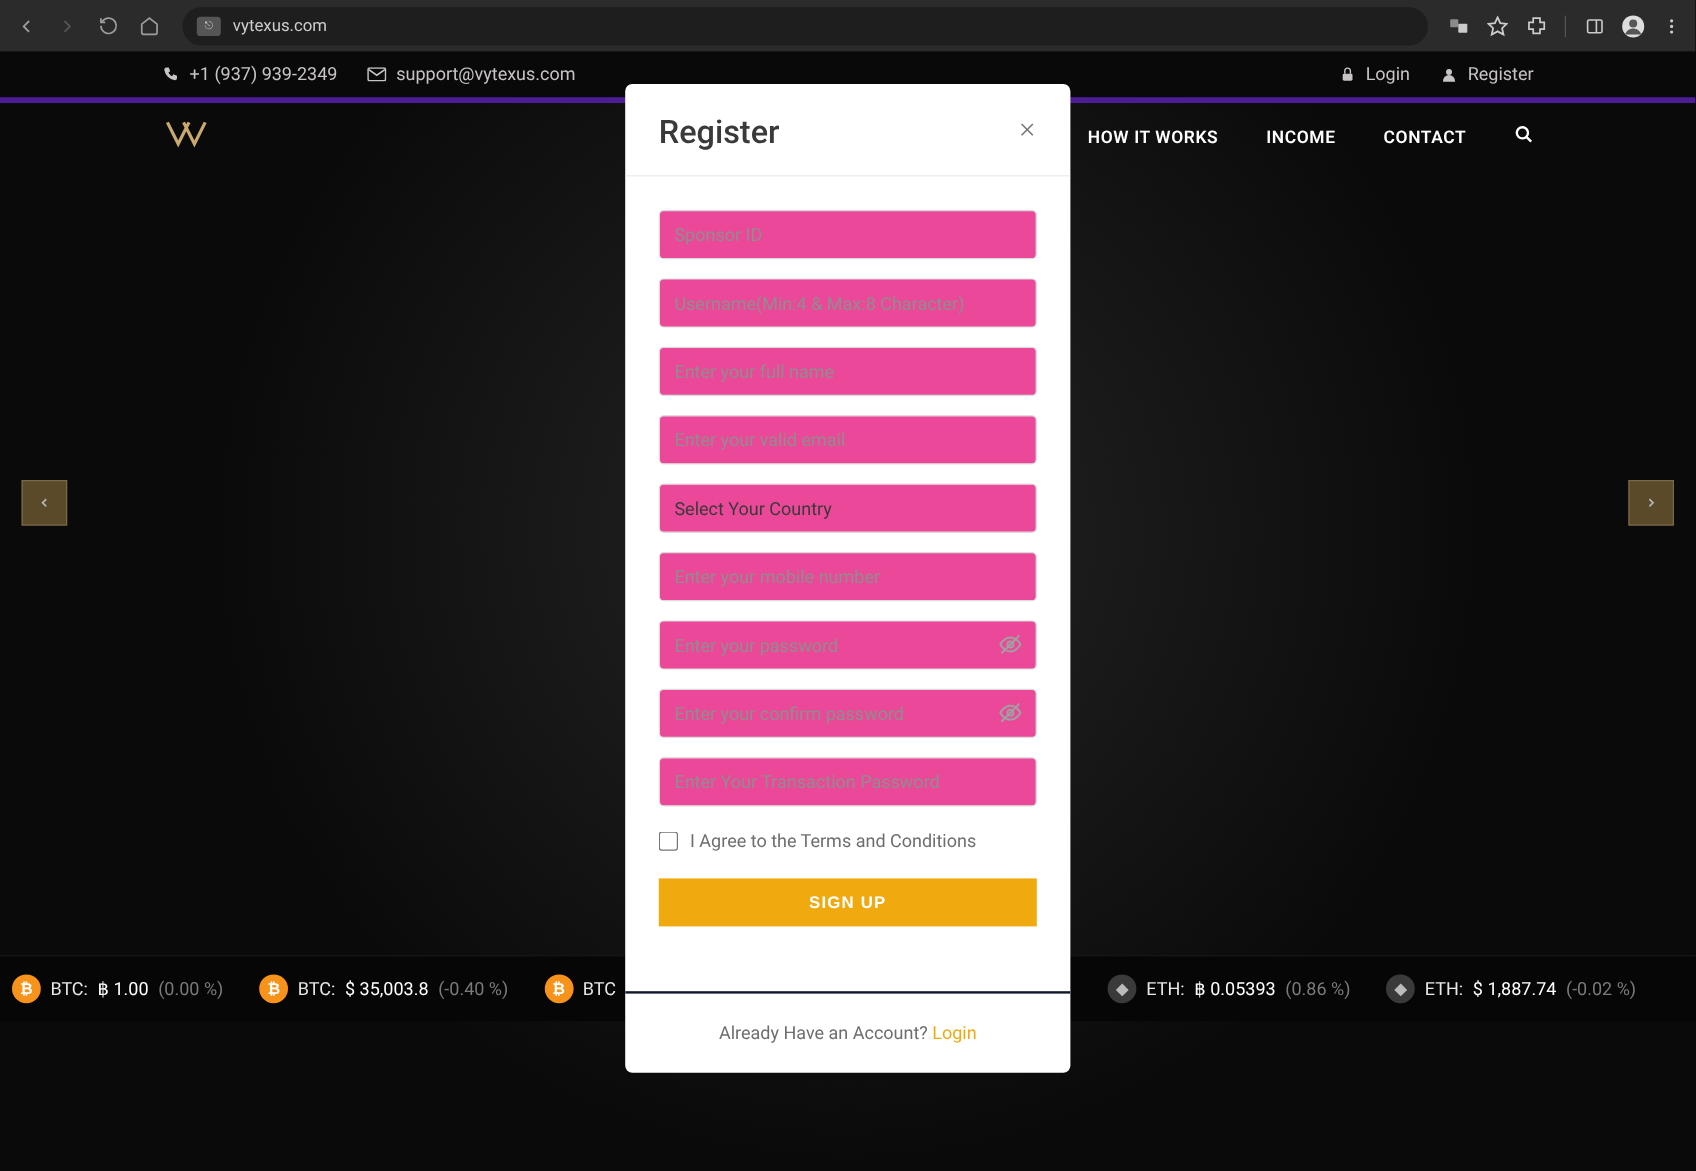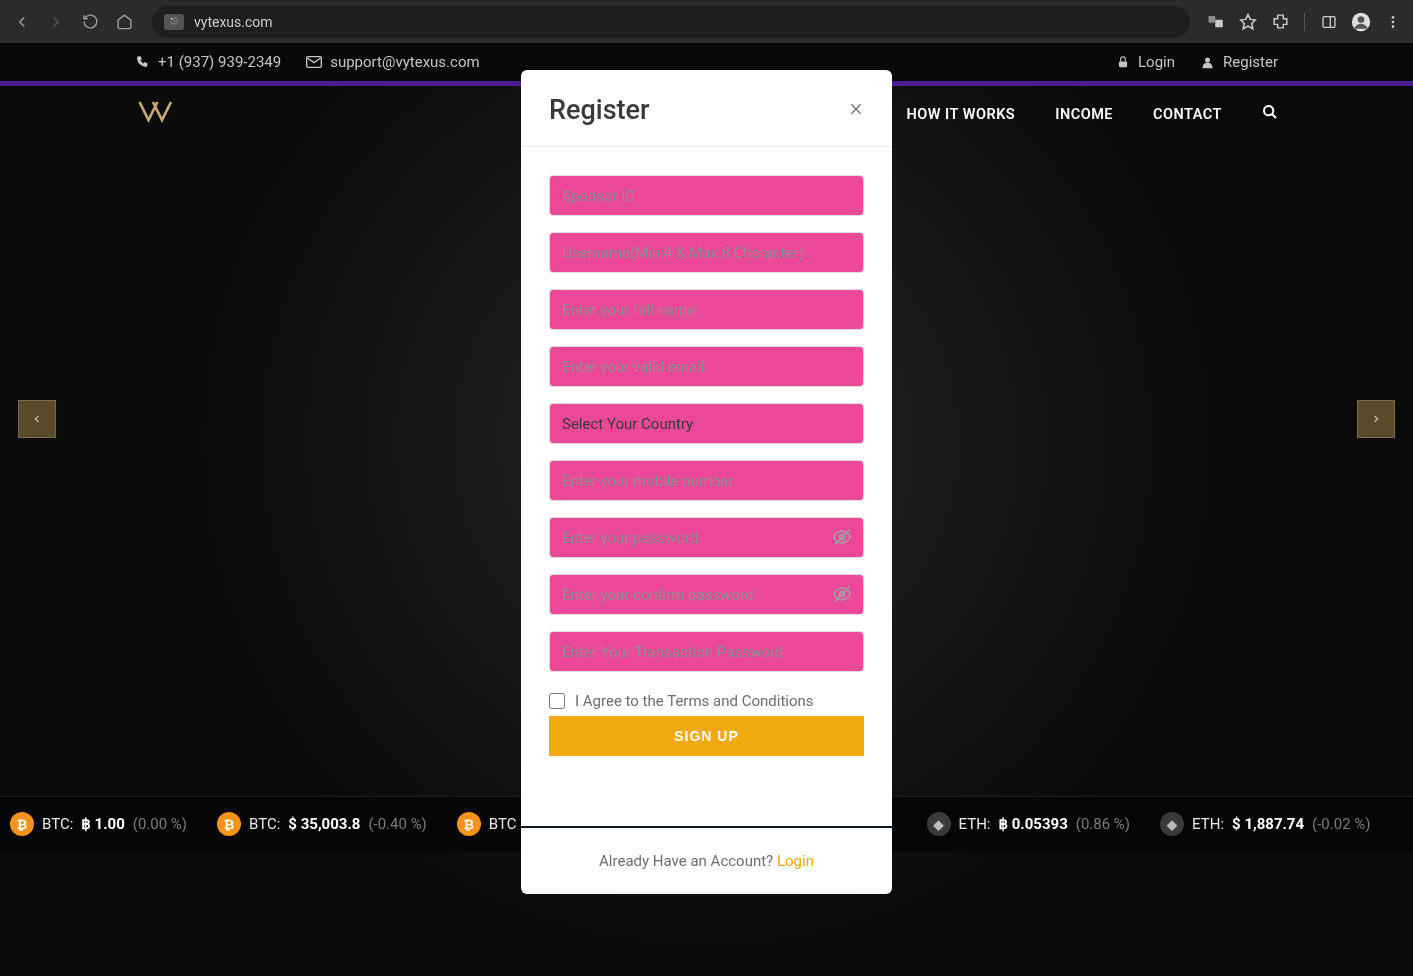--- a/index.html
+++ b/index.html
@@ -189,21 +189,21 @@
   border-radius: 50%;
   display: flex;
   align-items: center;
   justify-content: center;
   font-size: 13px;
   font-weight: bold;
 }
 .coin-icon.btc { background: #f7931a; color: #fff; }
 .coin-icon.eth { background: #3a3a3a; color: #bbb; }
 .ticker-label { color: #e8e8e8; }
-.ticker-price { color: #fff; font-weight: 700; }
+.ticker-price { color: #fff; font-weight: 400; }
 .ticker-change { color: #7a7a7a; }
 
 
 .modal-overlay {
   position: absolute;
   top: 43px;
   left: 0;
   right: 0;
   bottom: 0;
   display: flex;
@@ -268,21 +268,21 @@
   position: absolute;
   right: 12px;
   top: 10px;
   color: #a0a0a0;
   cursor: pointer;
 }
 .terms-row {
   display: flex;
   align-items: center;
   gap: 10px;
-  margin: 4px 0 6px;
+  margin: 4px 0 22px;
 }
 .terms-row input[type="checkbox"] {
   width: 16px;
   height: 16px;
   cursor: pointer;
 }
 .terms-row label {
   color: #6e6e6e;
   font-size: 15px;
 }

